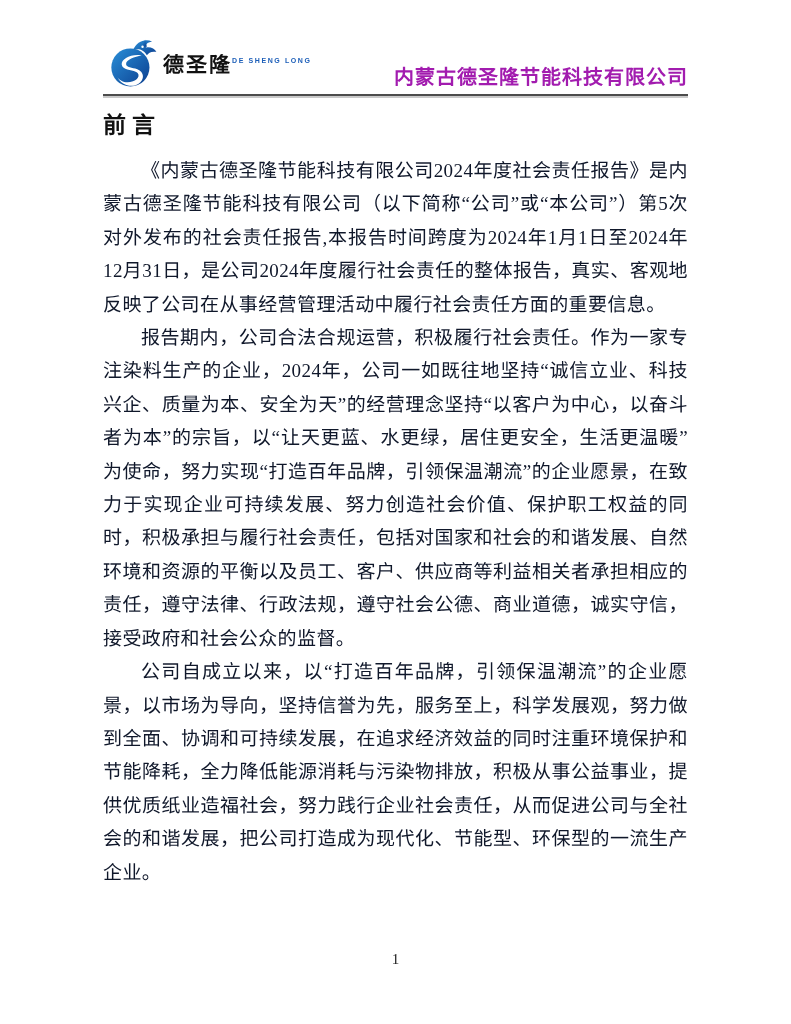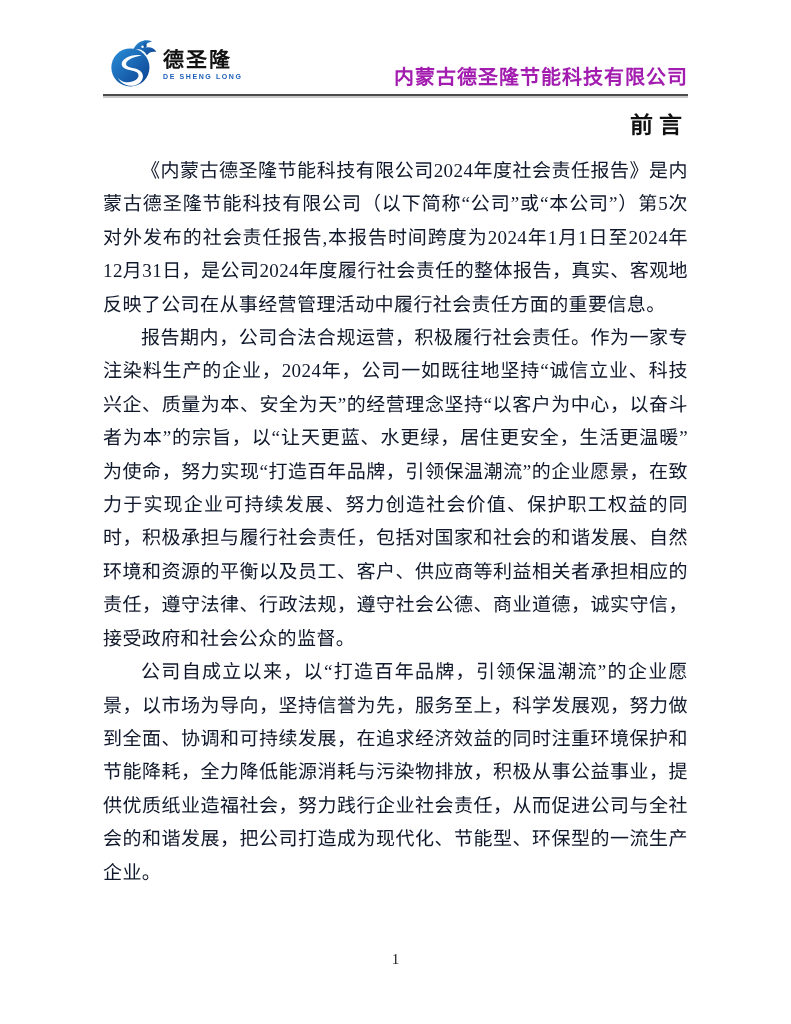--- a/index.html
+++ b/index.html
@@ -32,21 +32,21 @@
   }
   .logo {
     position: absolute;
     left: 4px;
     top: 0;
     display: flex;
     align-items: center;
     gap: 4px;
   }
   .logo-mark { width: 52px; height: 56px; display: block; }
-  .logo-text { display: flex; flex-direction: column; line-height: 1; }
+  .logo-text { display: flex; flex-direction: row; line-height: 1; text-align: center; }
   .logo-cn {
     font-family: "Liberation Sans", "DejaVu Sans", sans-serif;
     font-weight: bold;
     font-size: 21px;
     color: #111111;
     letter-spacing: 2px;
   }
   .logo-en {
     font-family: "Liberation Sans", "DejaVu Sans", sans-serif;
     font-weight: bold;
@@ -60,21 +60,21 @@
     right: 0;
     bottom: 4px;
     font-size: 20px;
     font-weight: bold;
     letter-spacing: 1px;
     color: #a21caf;
     white-space: nowrap;
   }
   
   .doc-title {
-    text-align: right;
+    text-align: left;
     font-size: 23px;
     font-weight: bold;
     letter-spacing: 6px;
     margin: 10px 0 14px 0;
     color: #111111;
   }
   .doc-paragraph {
     font-size: 19px;
     line-height: 33.4px;
     text-align: justify;

